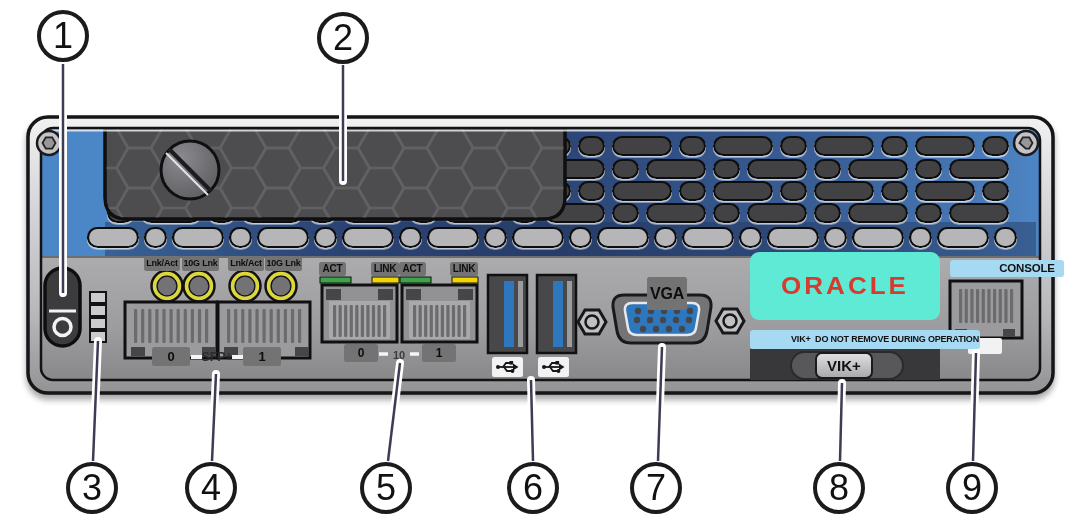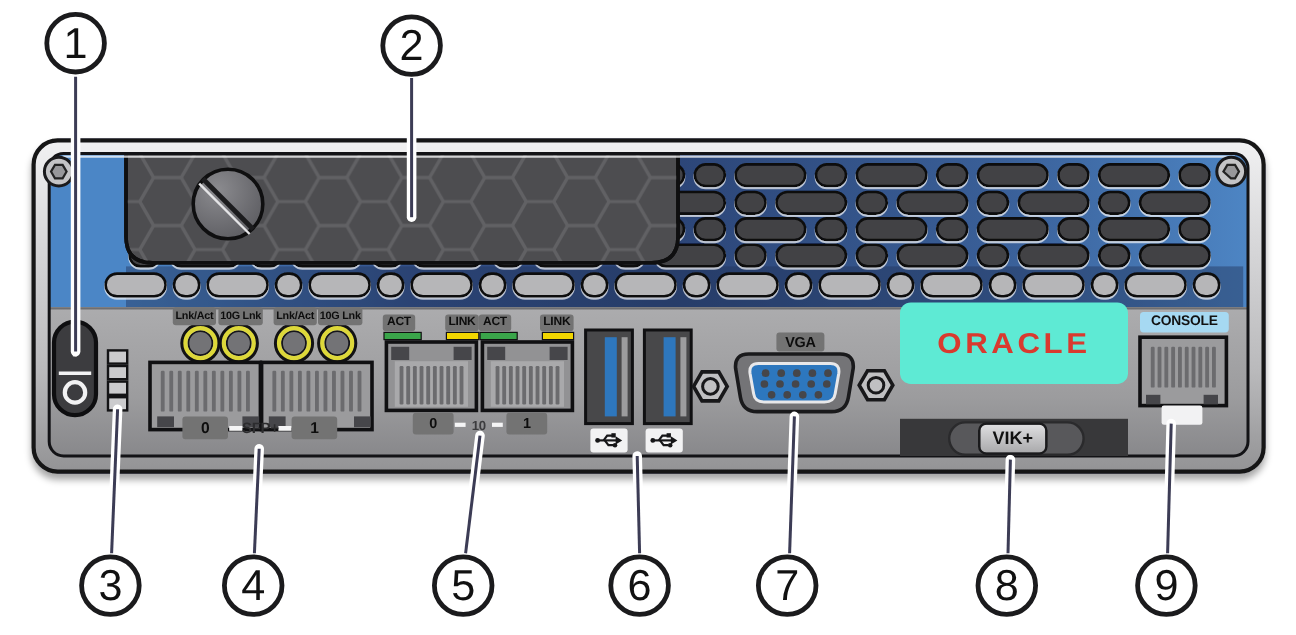--- a/index.html
+++ b/index.html
@@ -4,21 +4,21 @@
 <style>
   html,body{margin:0;padding:0;background:#fff;}
   body{width:1080px;height:529px;position:relative;overflow:hidden;
        font-family:"Liberation Sans",sans-serif;}
   .stage{position:absolute;left:0;top:0;width:1080px;height:529px;}
   svg{position:absolute;left:0;top:0;}
   .tab{position:absolute;background:#737373;color:#0d0d0d;font-weight:700;
        display:flex;align-items:center;justify-content:center;border-radius:2.5px;
        line-height:1;letter-spacing:-0.2px;}
   .bare{background:transparent;}
-  .blue-tag{background:#a6d9f2;border-radius:3px;}
+  .blue-tag{background:#a6d9f2;border-radius:3px;padding-left:40px;}
   .callout{position:absolute;width:52px;height:52px;box-sizing:border-box;
        border:4px solid #1b1b1d;border-radius:50%;background:#fff;color:#111;
        display:flex;align-items:center;justify-content:center;
        font-size:36px;font-weight:400;}
   .oracle-card{position:absolute;left:750px;top:252px;width:190px;height:68px;
        background:#5eead4;border-radius:9px;display:flex;align-items:center;
        justify-content:center;}
   .oracle-text{color:#d93a2f;font-weight:700;font-size:26px;letter-spacing:3px;
        transform:scaleY(0.92);}
   .vik-warning{position:absolute;left:750px;top:330px;width:190px;height:19px;
@@ -460,25 +460,26 @@
 <div class="tab" style="left:450px;top:262px;width:28px;height:14px;font-size:10px;">LINK</div>
 
 <div class="tab" style="left:152px;top:347px;width:38px;height:19px;font-size:13px;">0</div>
 <div class="tab bare" style="left:197px;top:349px;width:40px;height:16px;font-size:12.5px;color:#2c2c2e;text-align:right;">SFP+</div>
 <div class="tab" style="left:243px;top:347px;width:38px;height:19px;font-size:13px;">1</div>
 
 <div class="tab" style="left:344px;top:344px;width:34px;height:18px;font-size:12px;">0</div>
 <div class="tab bare" style="left:388px;top:348px;width:22px;height:14px;font-size:11px;color:#3c3c3e;">10</div>
 <div class="tab" style="left:422px;top:344px;width:34px;height:18px;font-size:12px;">1</div>
 
-<div class="tab" style="left:647px;top:277px;width:40px;height:16px;font-size:12px;">VGA</div>
+<div class="tab" style="left:647px;top:277px;width:40px;height:33px;font-size:16px;">VGA</div>
 
 <div class="oracle-card">
   <span class="oracle-text">ORACLE</span>
 </div>
+<div class="tab blue-tag vik-warning">VIK+  DO NOT REMOVE DURING OPERATION</div>
 <div class="vik-handle-tab">VIK+</div>
 
 <div class="tab blue-tag console-tag">CONSOLE</div>
 
 <div class="callout" style="left:37px;top:10px;">
       <span>1</span>
     </div>
 <div class="callout" style="left:317px;top:12px;">
       <span>2</span>
     </div>

